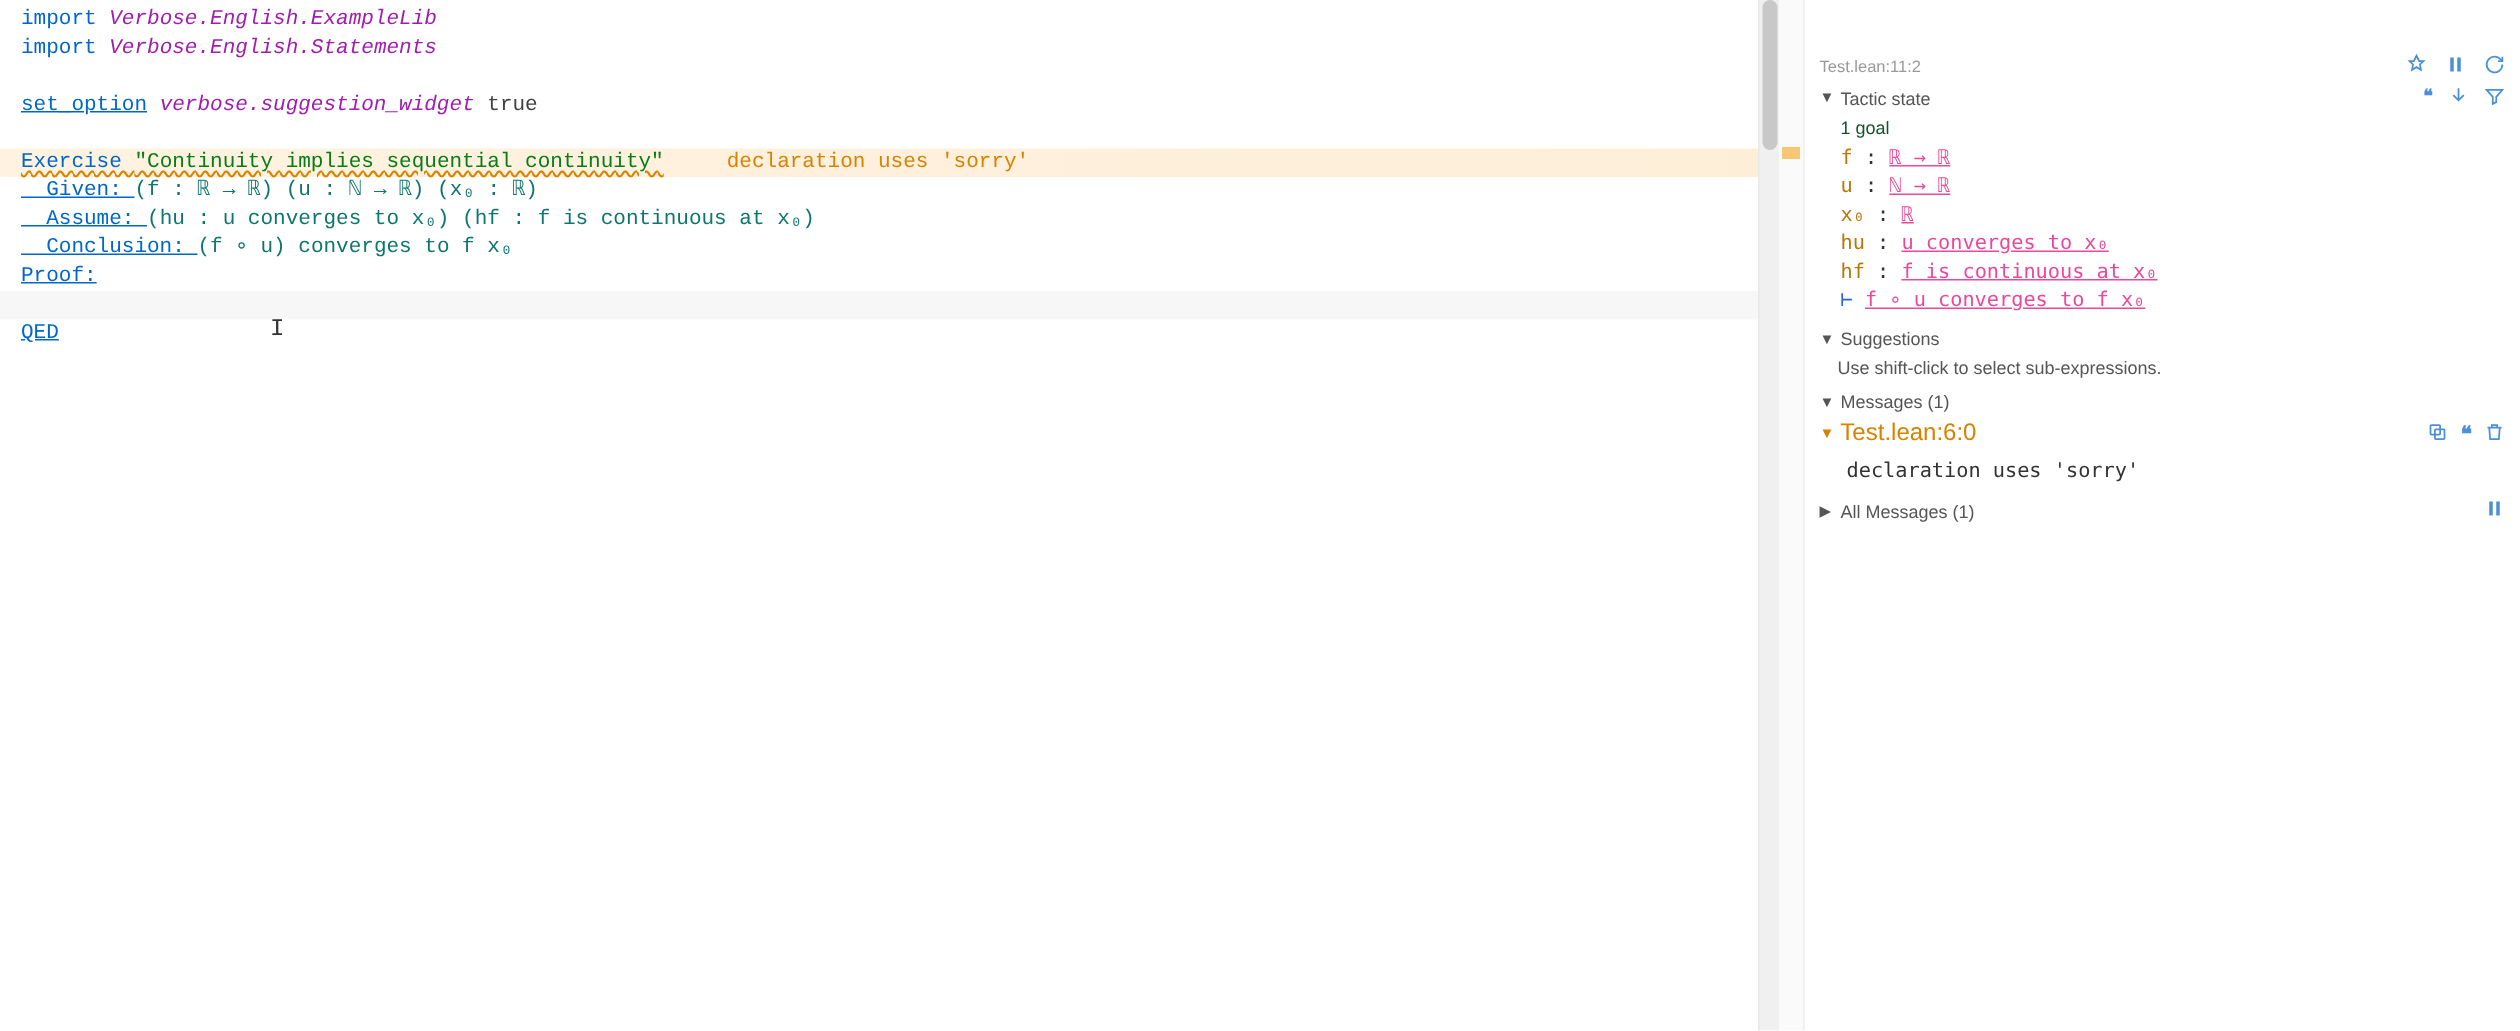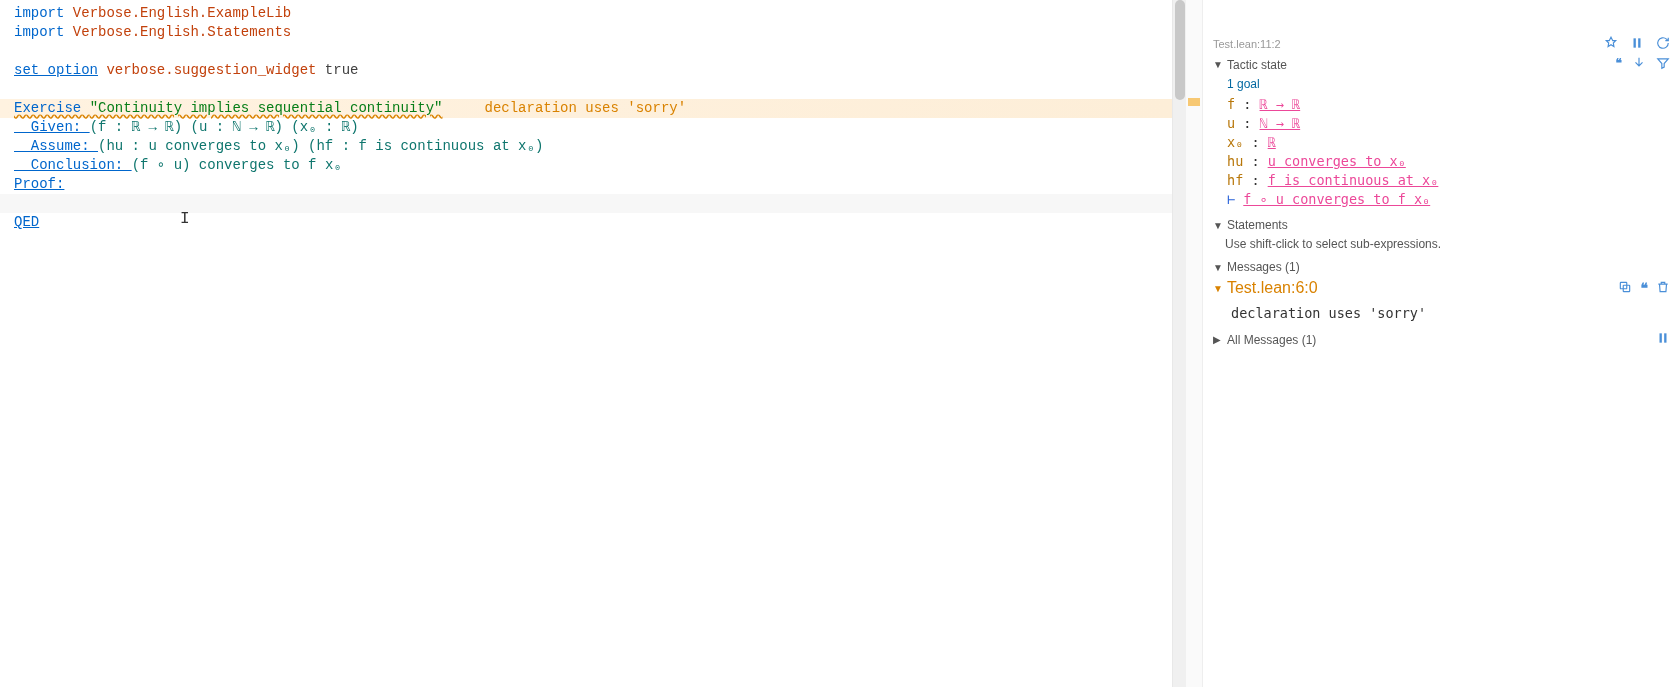--- a/index.html
+++ b/index.html
@@ -21,21 +21,21 @@
     .code-line {
       white-space: pre;
       line-height: 19px;
       font-size: 14px;
     }
     .kw-import { color: #0066cc; }
     .kw-blue { color: #0066cc; text-decoration: underline; }
     .kw-true { color: #404040; }
     .str-green { color: #067d17; }
     .paren { color: #0f766e; }
-    .txt-black { color: #c2410c; }
+    .txt-black { color: #a21caf; font-style: italic; }
     .sorry-red { color: #cc3333; }
     .warn-orange { color: #d98200; }
     .highlight-line {
       background: linear-gradient(to right, #fff2e0, #fdeed8);
       display: block;
       margin-left: -14px;
       margin-right: -14px;
       padding-left: 14px;
       padding-right: 14px;
     }
@@ -108,21 +108,21 @@
       color: #555;
     }
     .header-actions {
       margin-left: auto;
       display: flex;
       gap: 10px;
       color: #4a8fd8;
     }
     .header-actions span { cursor: pointer; }
     .info-goal-count {
-      color: #0369a1;
+      color: #14532d;
       padding: 2px 14px 2px 24px;
       font-size: 12px;
     }
     .tactic-block {
       padding: 2px 14px 6px 24px;
       font-family: 'Menlo', 'Monaco', monospace;
       font-size: 13.5px;
       line-height: 19px;
     }
     .hyp-name { color: #b8770a; }
@@ -260,21 +260,21 @@
     <div><span class="hyp-name">f</span><span class="hyp-colon"> : </span><span class="hyp-body">ℝ → ℝ</span></div>
     <div><span class="hyp-name">u</span><span class="hyp-colon"> : </span><span class="hyp-body">ℕ → ℝ</span></div>
     <div><span class="hyp-name">x₀</span><span class="hyp-colon"> : </span><span class="hyp-body">ℝ</span></div>
     <div><span class="hyp-name">hu</span><span class="hyp-colon"> : </span><span class="hyp-body">u converges to x₀</span></div>
     <div><span class="hyp-name">hf</span><span class="hyp-colon"> : </span><span class="hyp-body">f is continuous at x₀</span></div>
     <div><span class="turnstile">⊢ </span><span class="hyp-body">f ∘ u converges to f x₀</span></div>
   </div>
 
   <div class="info-section">
     <span class="collapse-arrow">▼</span>
-    <span>Statements</span>
+    <span>Suggestions</span>
   </div>
   <div class="info-hint">Use shift-click to select sub-expressions.</div>
 
   <div class="info-section">
     <span class="collapse-arrow">▼</span>
     <span>Messages (1)</span>
   </div>
 
   <div class="msg-line">
     <span class="msg-caret">▼</span>

